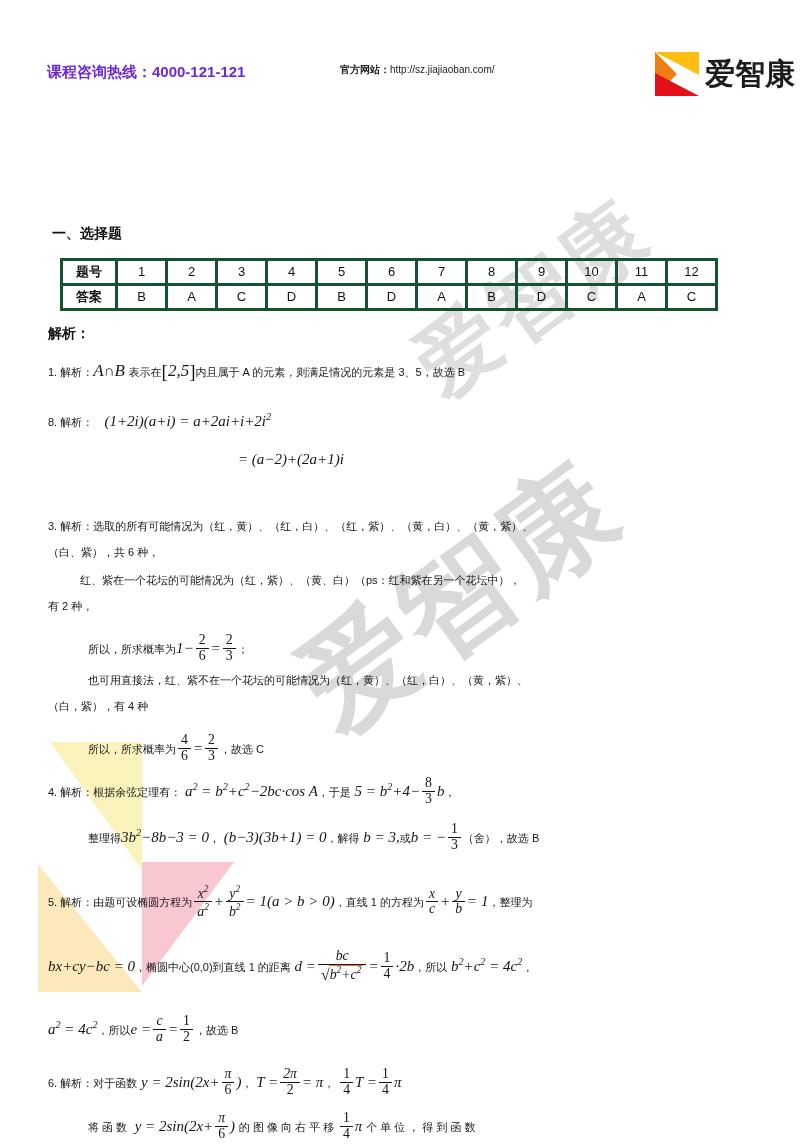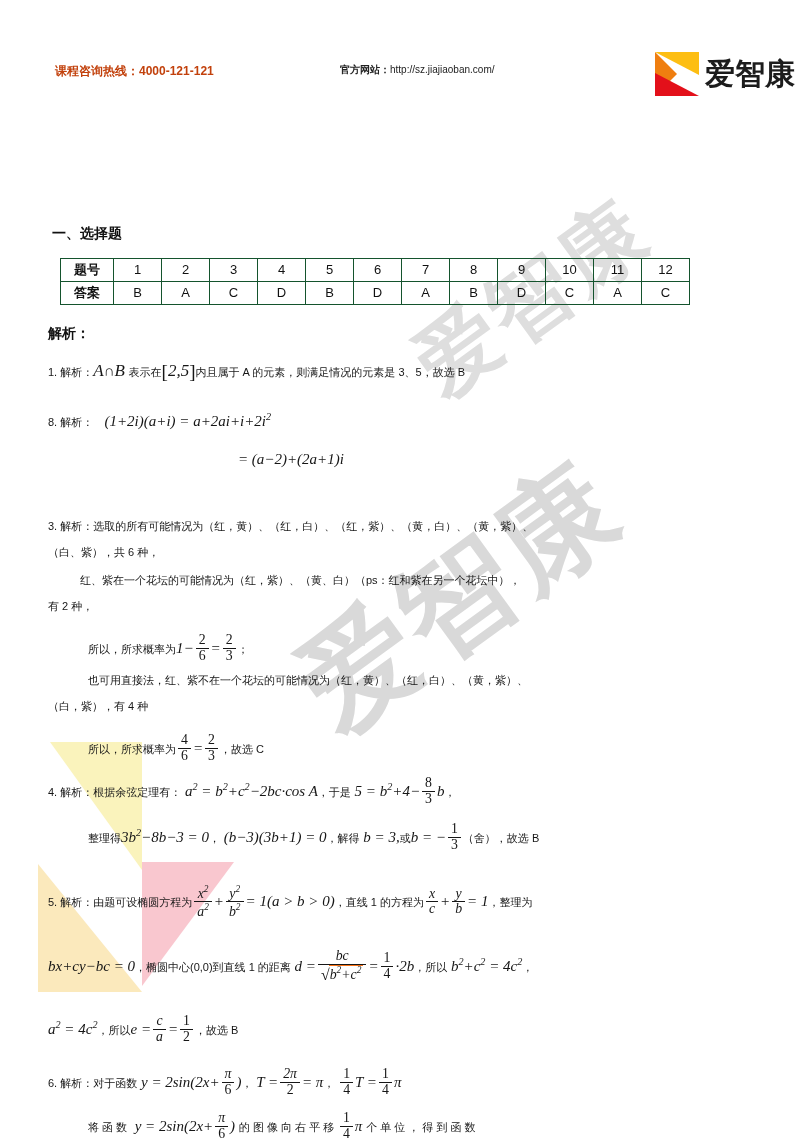--- a/index.html
+++ b/index.html
@@ -62,25 +62,25 @@
 
   
   .hdr {
     position: absolute;
     left: 0; top: 0; right: 0;
     height: 118px;
     z-index: 3;
   }
   .hdr-phone {
     position: absolute;
-    left: 55px; top: 63px;
-    font-family: "Liberation Sans", "DejaVu Sans", sans-serif;
-    font-size: 12px;
-    font-weight: 700;
-    color: #c2410c;
+    left: 47px; top: 63px;
+    font-family: "Liberation Sans", "DejaVu Sans", sans-serif;
+    font-size: 15px;
+    font-weight: 700;
+    color: #6d28d9;
     white-space: nowrap;
   }
   .hdr-site {
     position: absolute;
     left: 340px; top: 63px;
     font-family: "Liberation Sans", "DejaVu Sans", sans-serif;
     font-size: 10px;
     color: #222;
     white-space: nowrap;
   }
@@ -152,21 +152,21 @@
   
   .ans-table {
     position: absolute;
     left: 60px; top: 258px;
     border-collapse: collapse;
     font-family: "Liberation Sans", "DejaVu Sans", sans-serif;
     font-size: 13px;
     color: #111;
   }
   .ans-table td {
-    border: 1px solid #14532d;
+    border: 3px solid #14532d;
     text-align: center;
     vertical-align: middle;
     height: 22px;
     width: 47px;
     padding: 0;
     line-height: 22px;
   }
   .ans-table td.rowhead {
     width: 52px;
     font-weight: 700;

